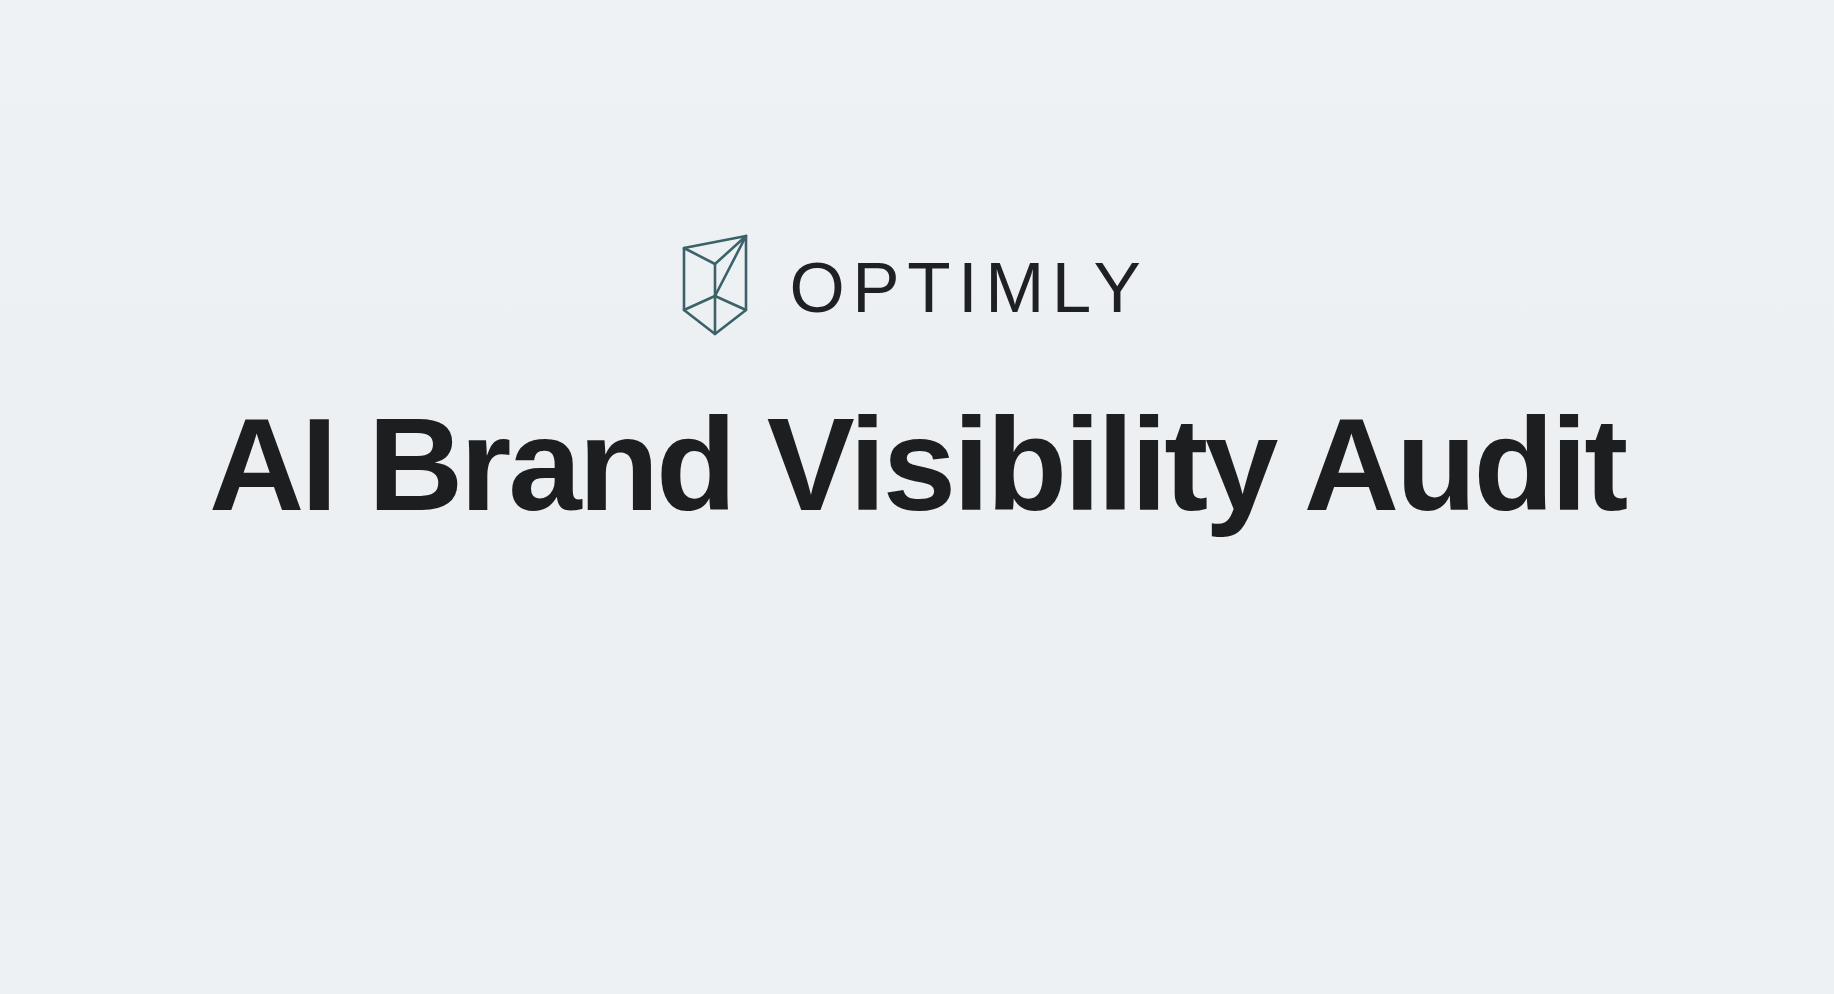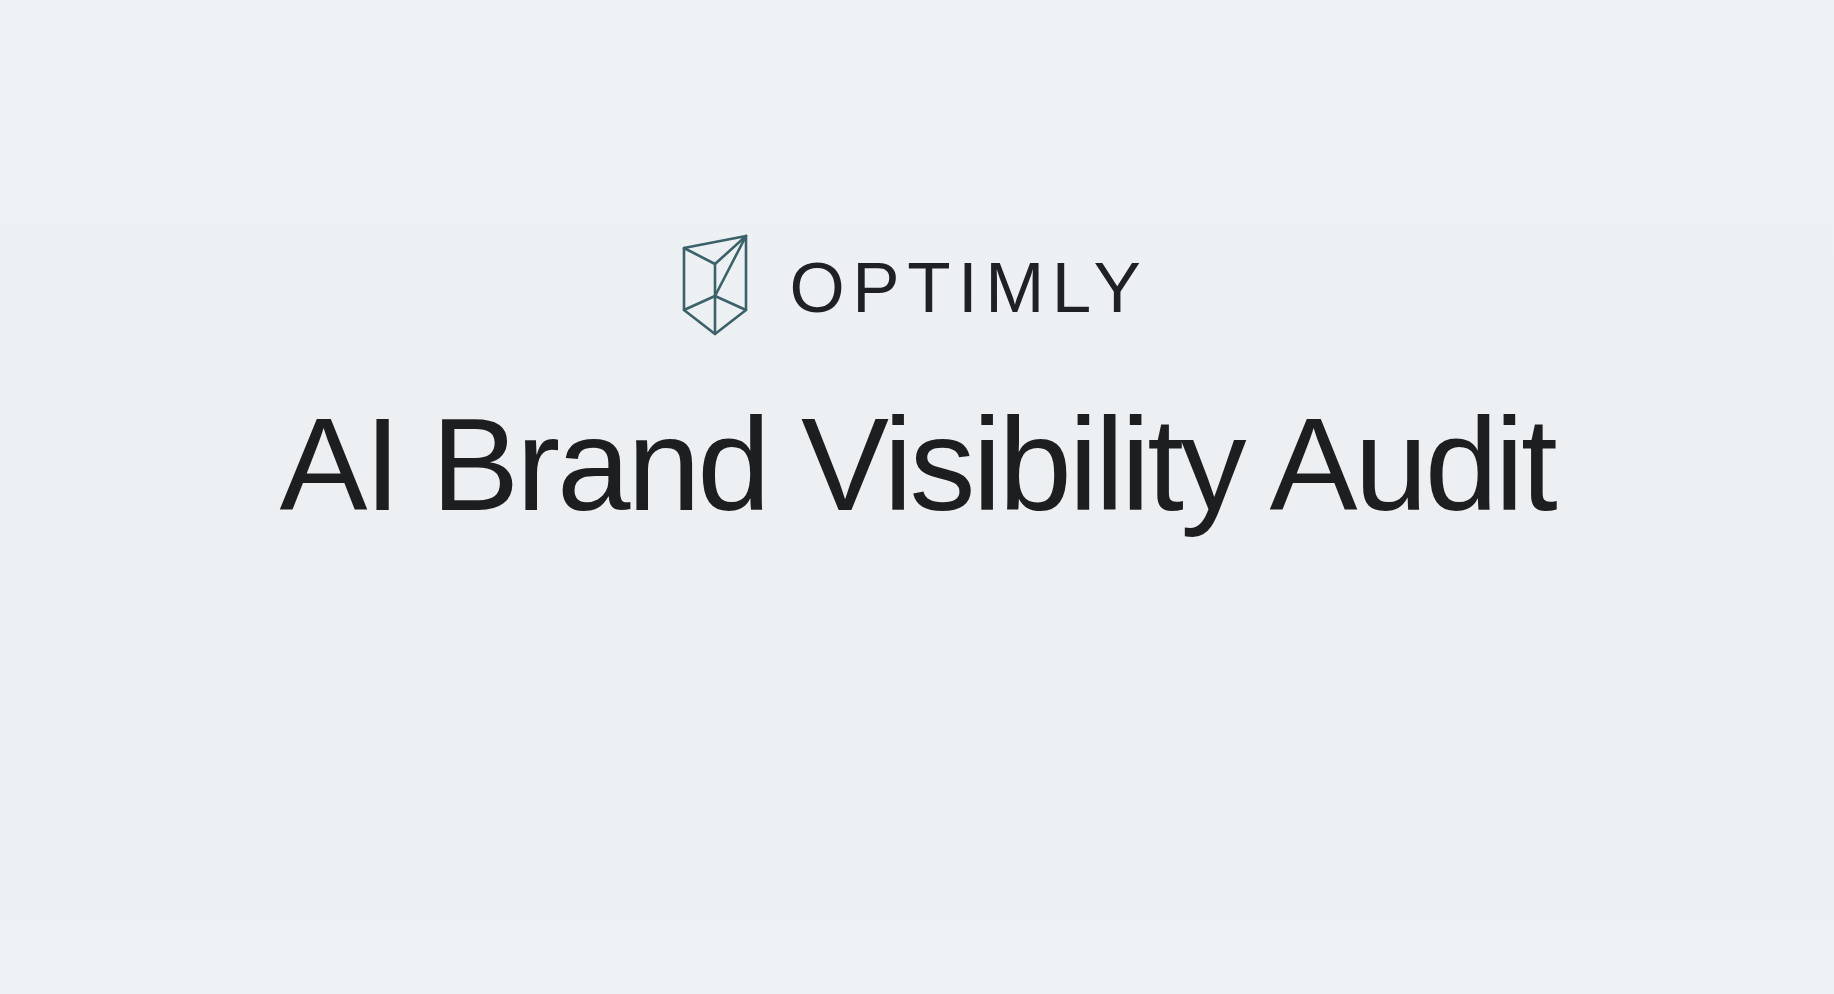--- a/index.html
+++ b/index.html
@@ -72,21 +72,21 @@
     display: flex;
     align-items: center;
     justify-content: center;
     padding: 0 80px;
     box-sizing: border-box;
   }
 
   .page-title {
     font-family: "Liberation Sans", sans-serif;
     font-size: 132px;
-    font-weight: 400;
+    font-weight: 700;
     letter-spacing: -3.2px;
     color: #1d1e20;
     line-height: 1.06;
     text-align: center;
     margin: 0;
     white-space: nowrap;
   }
 </style>
 </head>
 <body>

